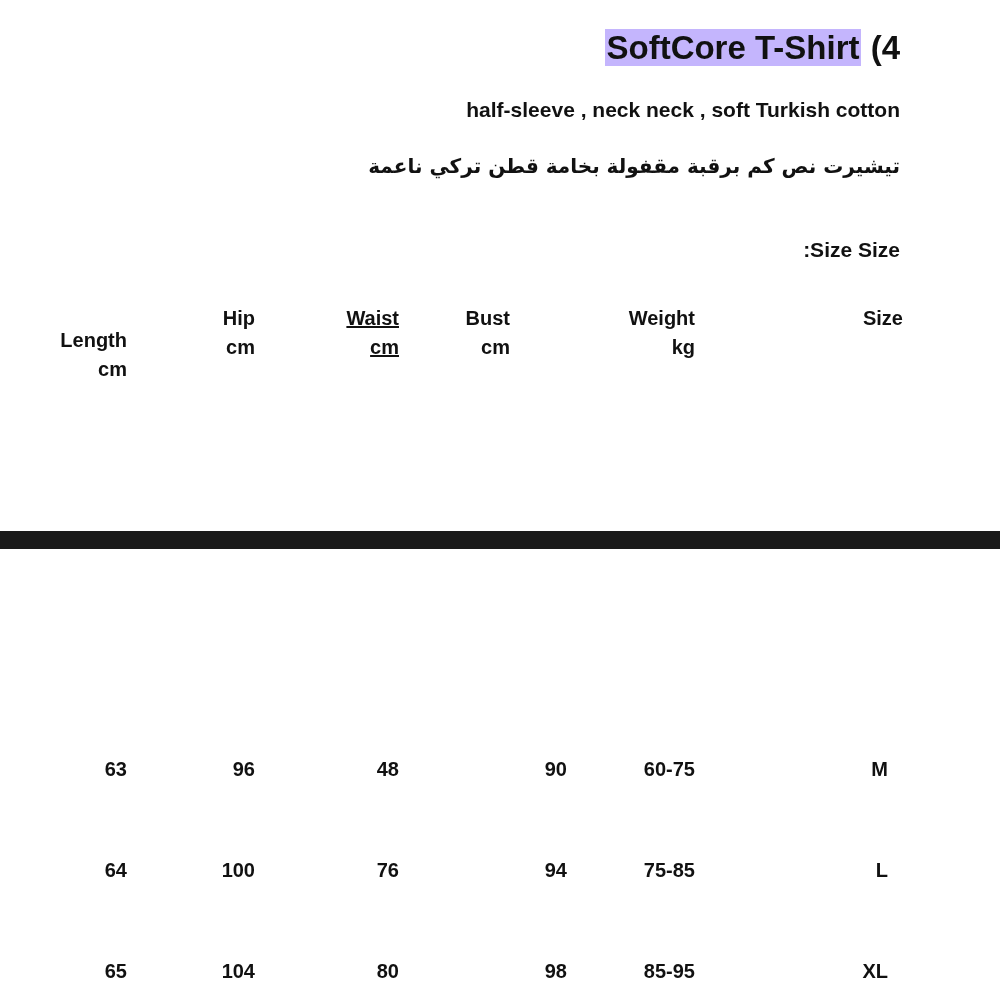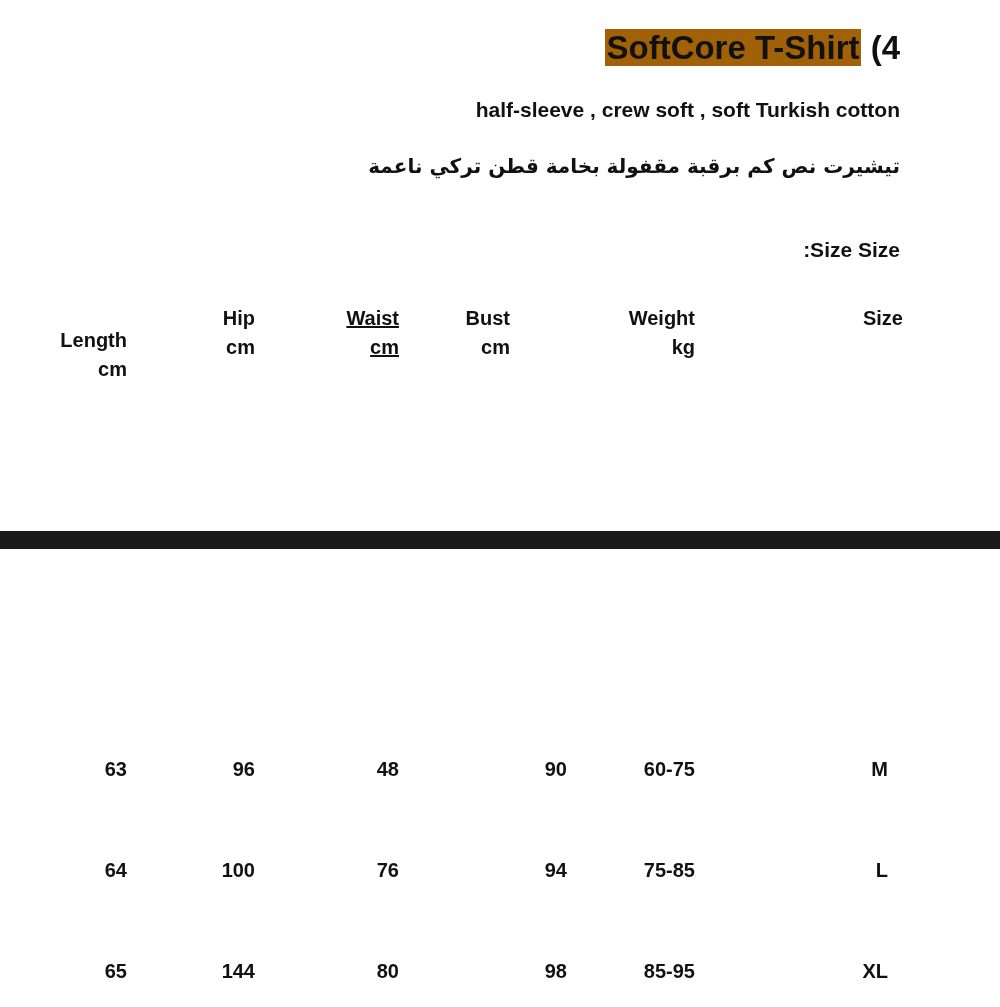--- a/index.html
+++ b/index.html
@@ -20,21 +20,21 @@
 
     
     #title-line {
       right: 100px;
       top: 26px;
       font-size: 33px;
       line-height: 44px;
       direction: ltr;
     }
     #title-highlight {
-      background: #a16207;
+      background: #c4b5fd;
       padding: 0 2px 0 1px;
     }
 
     #subtitle-en {
       right: 100px;
       top: 96px;
       font-size: 21px;
       line-height: 28px;
     }
     #subtitle-ar {
@@ -96,21 +96,21 @@
     .c-weight { right: 305px; }
     .c-size   { right: 112px; }
   </style>
 </head>
 <body>
 
 <div id="title-line" class="abs">
   <span id="title-highlight">SoftCore T-Shirt</span><span> (4</span>
 </div>
 
-<div id="subtitle-en" class="abs">half-sleeve , crew soft , soft Turkish cotton</div>
+<div id="subtitle-en" class="abs">half-sleeve , neck neck , soft Turkish cotton</div>
 
 <div id="subtitle-ar" class="abs">تيشيرت نص كم برقبة مقفولة بخامة قطن تركي ناعمة</div>
 
 <div id="size-chart-label" class="abs">:Size Size</div>
 
 <div>
   <div id="hdr-length" class="abs hdr">
     <span>Length</span>
     <span>cm</span>
   </div>
@@ -150,18 +150,18 @@
   <div class="cell c-length">64</div>
   <div class="cell c-hip">100</div>
   <div class="cell c-waist">76</div>
   <div class="cell c-bust">94</div>
   <div class="cell c-weight">75-85</div>
   <div class="cell c-size">L</div>
 </div>
 
 <div class="row-xl">
   <div class="cell c-length">65</div>
-  <div class="cell c-hip">144</div>
+  <div class="cell c-hip">104</div>
   <div class="cell c-waist">80</div>
   <div class="cell c-bust">98</div>
   <div class="cell c-weight">85-95</div>
   <div class="cell c-size">XL</div>
 </div>
 
 </body></html>

